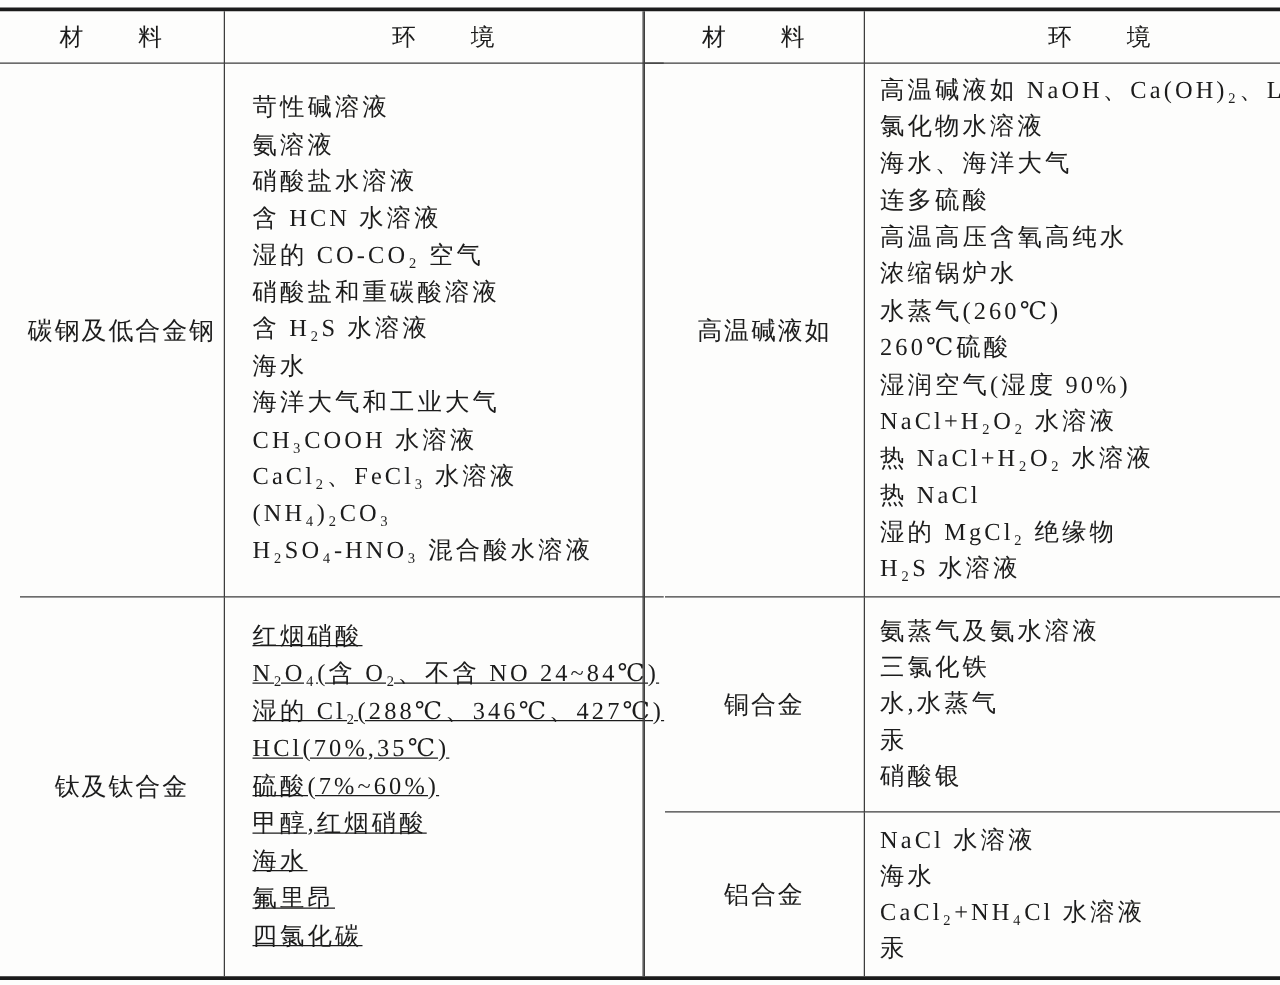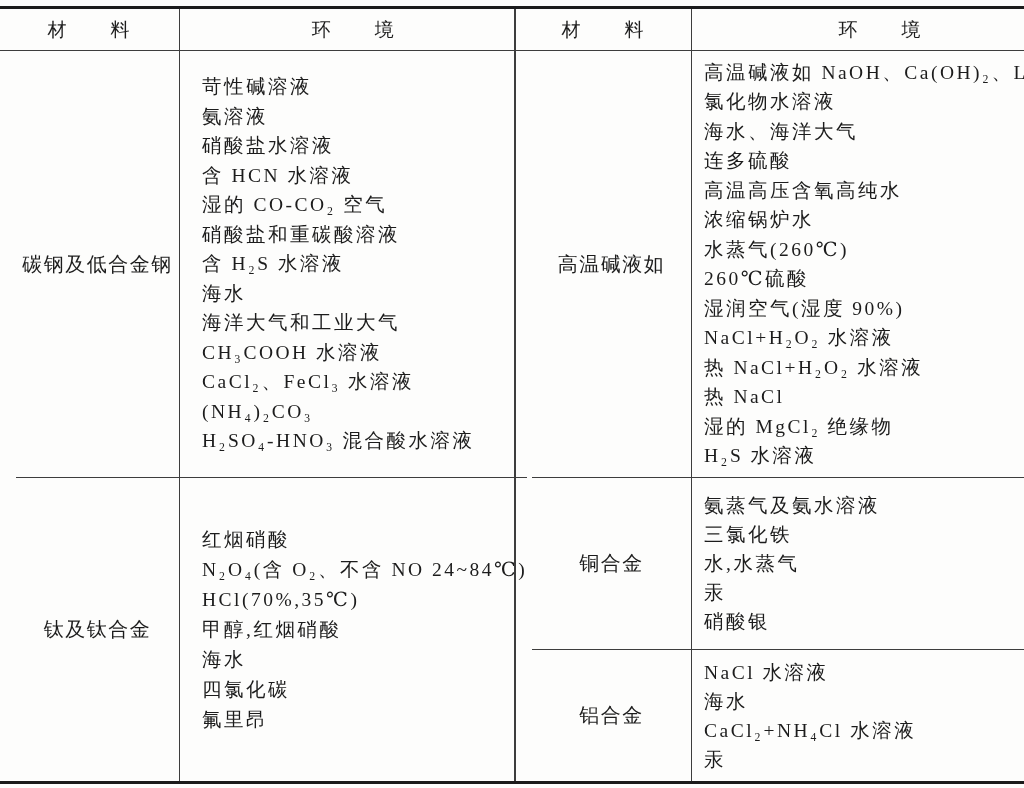--- a/index.html
+++ b/index.html
@@ -28,38 +28,38 @@
     display:flex; align-items:center; justify-content:center;
     font-size:20px; letter-spacing:1.5px; text-align:center;margin-left:16px;
   }
   .env {
     display:flex; flex-direction:column; justify-content:center;
     font-size:19.5px; letter-spacing:2.5px; padding-left:22px; white-space:pre;
   }
   .env-r { padding-left:12px; }
   .lh29  { line-height:29.5px; }
   .lh29s { line-height:29px; }
-  .lh30  { line-height:30px; }
+  .lh30  { line-height:30px;text-decoration:underline; }
   .env-item { white-space:pre; }
 </style>
 </head>
 <body>
 
 <div class="page">
   <div class="tbl">
 
     <div class="half-left">
       <div class="cell hdr vline hline">材　　料</div>
       <div class="cell hdr hline">环　　境</div>
 
       <div class="cell mat vline hline">碳钢及低合金钢</div>
       <div class="cell env lh29 hline"><div class="env-item">苛性碱溶液</div><div class="env-item">氨溶液</div><div class="env-item">硝酸盐水溶液</div><div class="env-item">含 HCN 水溶液</div><div class="env-item">湿的 CO-CO₂ 空气</div><div class="env-item">硝酸盐和重碳酸溶液</div><div class="env-item">含 H₂S 水溶液</div><div class="env-item">海水</div><div class="env-item">海洋大气和工业大气</div><div class="env-item">CH₃COOH 水溶液</div><div class="env-item">CaCl₂、FeCl₃ 水溶液</div><div class="env-item">(NH₄)₂CO₃</div><div class="env-item">H₂SO₄-HNO₃ 混合酸水溶液</div></div>
 
       <div class="cell mat vline">钛及钛合金</div>
-      <div class="cell env lh30"><div class="env-item">红烟硝酸</div><div class="env-item">N₂O₄(含 O₂、不含 NO 24~84℃)</div><div class="env-item">HCl(70%,35℃)</div><div class="env-item">甲醇,红烟硝酸</div><div class="env-item">海水</div><div class="env-item">四氯化碳</div><div class="env-item">氟里昂</div></div>
+      <div class="cell env lh30"><div class="env-item">红烟硝酸</div><div class="env-item">N₂O₄(含 O₂、不含 NO 24~84℃)</div><div class="env-item">湿的 Cl₂(288℃、346℃、427℃)</div><div class="env-item">HCl(70%,35℃)</div><div class="env-item">硫酸(7%~60%)</div><div class="env-item">甲醇,红烟硝酸</div><div class="env-item">海水</div><div class="env-item">氟里昂</div><div class="env-item">四氯化碳</div></div>
     </div>
 
     <div class="mid-double"></div>
 
     <div class="half-right">
       <div class="cell hdr vline hline">材　　料</div>
       <div class="cell hdr hline">环　　境</div>
 
       <div class="cell mat vline hline">高温碱液如</div>
       <div class="cell env env-r lh29 hline"><div class="env-item">高温碱液如 NaOH、Ca(OH)₂、LiOH</div><div class="env-item">氯化物水溶液</div><div class="env-item">海水、海洋大气</div><div class="env-item">连多硫酸</div><div class="env-item">高温高压含氧高纯水</div><div class="env-item">浓缩锅炉水</div><div class="env-item">水蒸气(260℃)</div><div class="env-item">260℃硫酸</div><div class="env-item">湿润空气(湿度 90%)</div><div class="env-item">NaCl+H₂O₂ 水溶液</div><div class="env-item">热 NaCl+H₂O₂ 水溶液</div><div class="env-item">热 NaCl</div><div class="env-item">湿的 MgCl₂ 绝缘物</div><div class="env-item">H₂S 水溶液</div></div>

